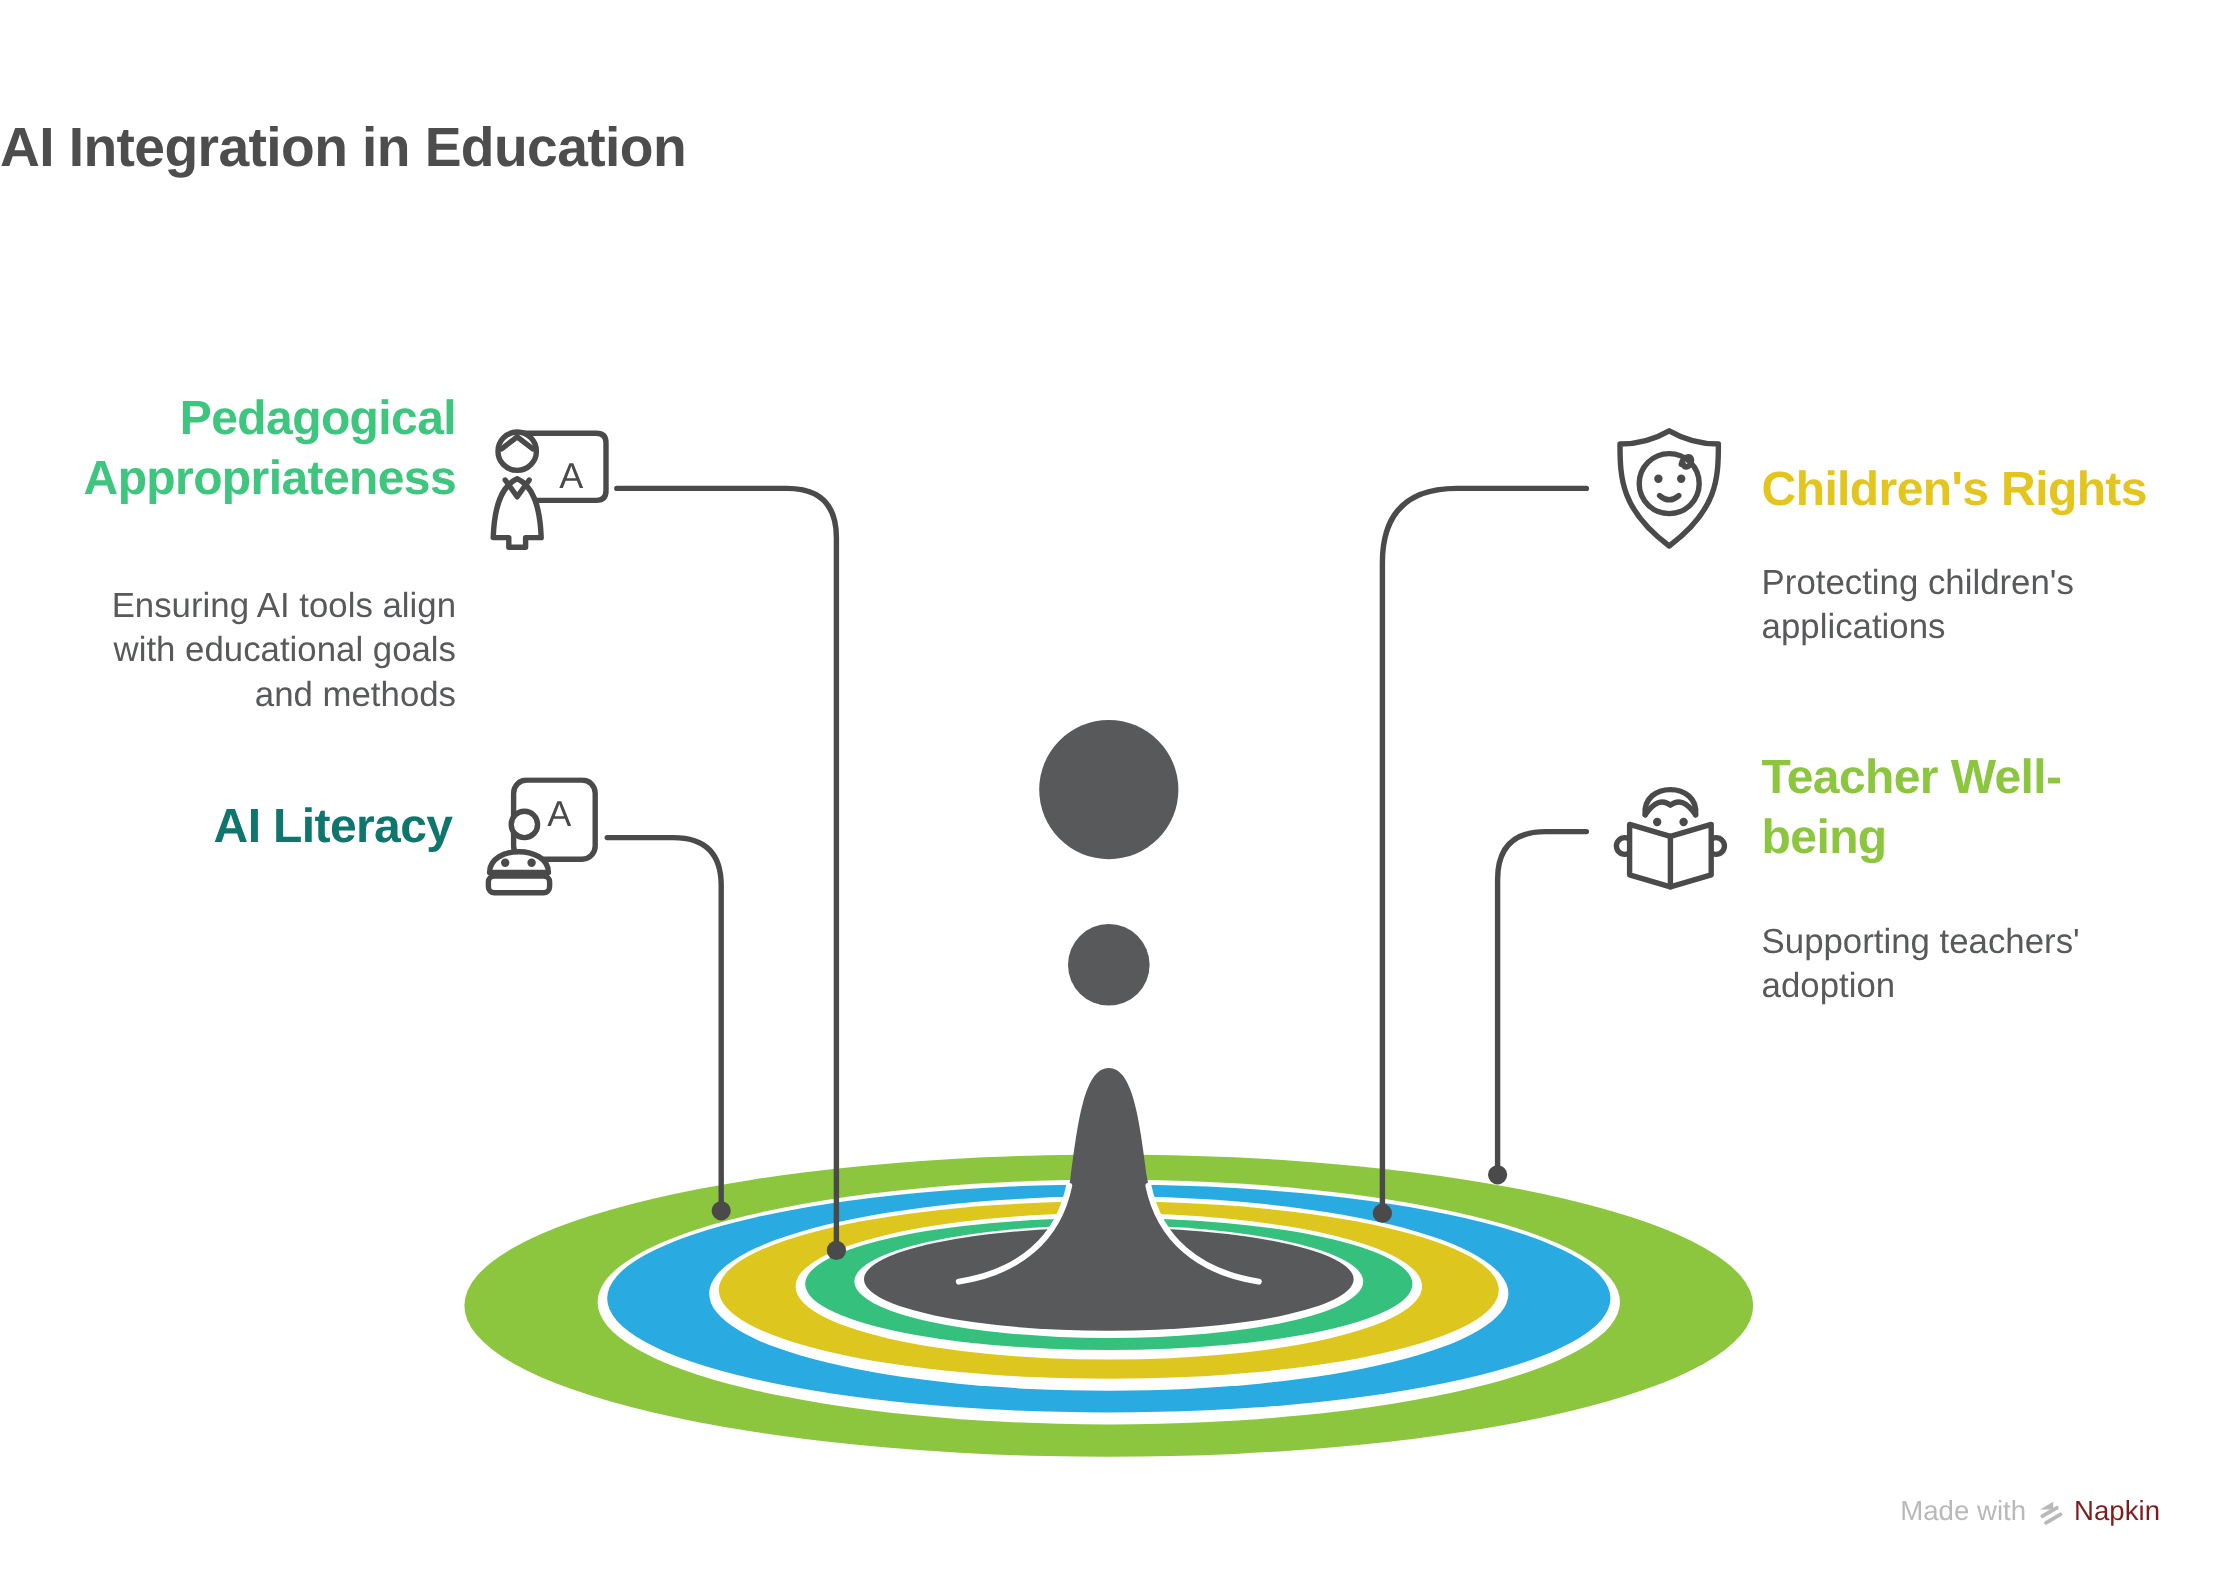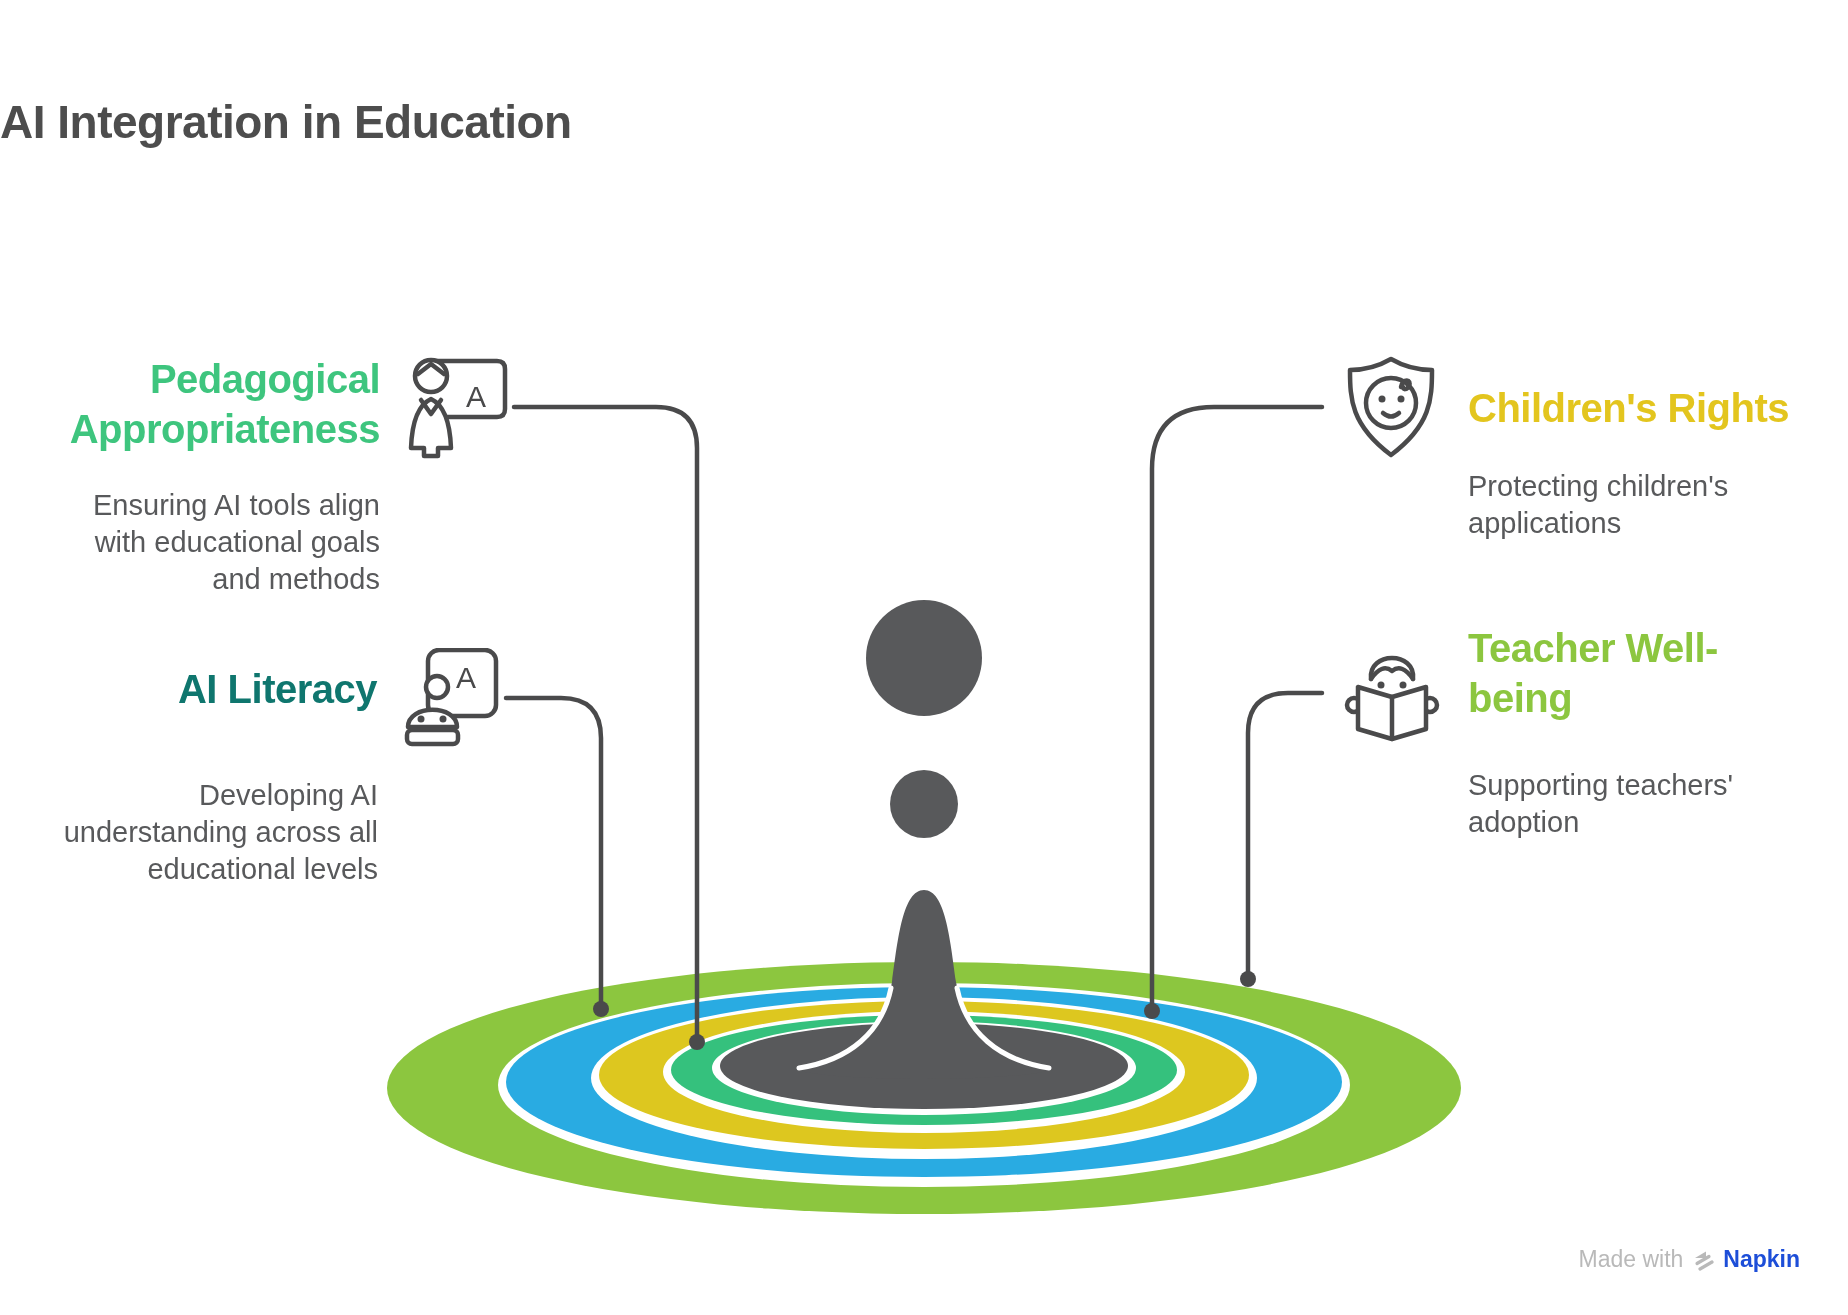--- a/index.html
+++ b/index.html
@@ -44,21 +44,21 @@
   .icon-box { position: absolute; }
   .footer {
     position: absolute;
     top: 1246px; right: 48px;
     display: flex;
     align-items: center;
     gap: 9px;
     font-size: 23px;
     color: #b9b9b9;
   }
-  .footer .brand { color: #1d4ed8; font-weight: bold; }
+  .footer .brand { color: #7f1d1d; font-weight: normal; }
 </style>
 </head>
 <body>
 
 <div class="canvas">
 
   <svg class="scene" viewBox="0 0 1848 1315">
 
     <ellipse cx="924" cy="1088" rx="537" ry="126" fill="#8CC63F"></ellipse>
     <ellipse cx="924" cy="1085" rx="426" ry="102" fill="#ffffff"></ellipse>
@@ -89,21 +89,21 @@
     <g fill="#4A4A4B">
       <circle cx="697" cy="1042" r="8"></circle>
       <circle cx="601" cy="1009" r="8"></circle>
       <circle cx="1152" cy="1011" r="8"></circle>
       <circle cx="1248" cy="979" r="8"></circle>
     </g>
   </svg>
 
   <h1 class="page-title">AI Integration in Education</h1>
 
-  <div class="sec-title align-r" style="left: 40px; top: 354px; width: 340px; color: rgb(62, 197, 126);">
+  <div class="sec-title align-r" style="left: 40px; top: 324px; width: 340px; color: rgb(62, 197, 126);">
     <div>Pedagogical</div>
     <div>Appropriateness</div>
   </div>
   <div class="icon-box" style="left:405px; top:355px; width:105px; height:105px;">
     <svg width="105" height="105" viewBox="0 0 105 105" fill="none" stroke="#4a4a4b" stroke-width="4.5" stroke-linecap="round" stroke-linejoin="round">
       <path d="M 24,6 H 92 Q 100,6 100,14 V 54 Q 100,62 92,62 H 30"></path>
       <text x="71" y="52" font-size="30" fill="#4a4a4b" stroke="none" text-anchor="middle" font-family="Liberation Sans, sans-serif">A</text>
       <circle cx="26" cy="21" r="16" fill="#ffffff"></circle>
       <path d="M 13,19 L 26,9 L 39,19"></path>
       <path d="M 6,93 C 7,66 13,50 26,44 C 39,50 45,66 46,93 L 33,93 L 33,101 L 19,101 L 19,93 Z" fill="#ffffff"></path>
@@ -122,25 +122,20 @@
   <div class="icon-box" style="left:400px; top:648px; width:100px; height:100px;">
     <svg width="100" height="100" viewBox="0 0 100 100" fill="none" stroke="#4a4a4b" stroke-width="4.5" stroke-linecap="round" stroke-linejoin="round">
       <rect x="28" y="2" width="68" height="66" rx="11" fill="#ffffff"></rect>
       <text x="66" y="40" font-size="30" fill="#4a4a4b" stroke="none" text-anchor="middle" font-family="Liberation Sans, sans-serif">A</text>
       <circle cx="37" cy="39" r="11" fill="#ffffff"></circle>
       <path d="M 8,79 C 8,56 57,56 57,79 Z" fill="#ffffff"></path>
       <circle cx="21" cy="71" r="3.5" fill="#4a4a4b" stroke="none"></circle>
       <circle cx="43" cy="71" r="3.5" fill="#4a4a4b" stroke="none"></circle>
       <rect x="7" y="82" width="51" height="14" rx="5" fill="#ffffff"></rect>
     </svg>
-  </div>
-  <div class="sec-desc align-r" style="left:38px; top:777px; width:340px;">
-    <div>Developing AI</div>
-    <div>understanding across all</div>
-    <div>educational levels</div>
   </div>
 
   <div class="icon-box" style="left:1345px; top:355px; width:95px; height:105px;">
     <svg width="95" height="105" viewBox="0 0 95 105" fill="none" stroke="#4a4a4b" stroke-width="4.5" stroke-linecap="round" stroke-linejoin="round">
       <path d="M 46,4 C 58,11 73,15 87,15 C 87,44 86,70 46,100 C 6,70 5,44 5,15 C 19,15 34,11 46,4 Z" fill="#ffffff"></path>
       <circle cx="46" cy="48" r="25"></circle>
       <circle cx="37" cy="44" r="3.5" fill="#4a4a4b" stroke="none"></circle>
       <circle cx="56" cy="44" r="3.5" fill="#4a4a4b" stroke="none"></circle>
       <path d="M 38,58 Q 46,65 54,58"></path>
       <path d="M 56,32 C 58,23 67,24 64,31 C 62,35 58,35 58,32"></path>

